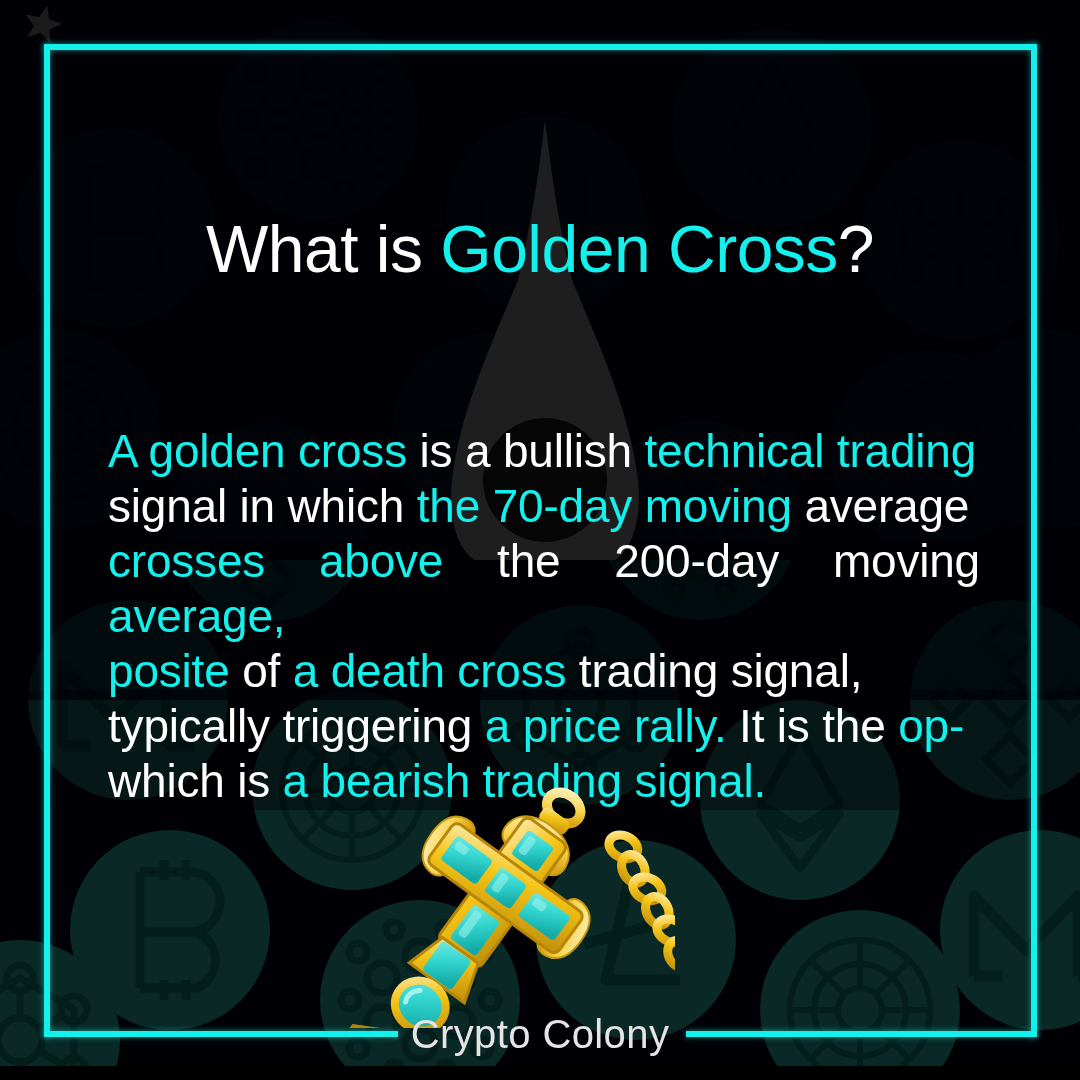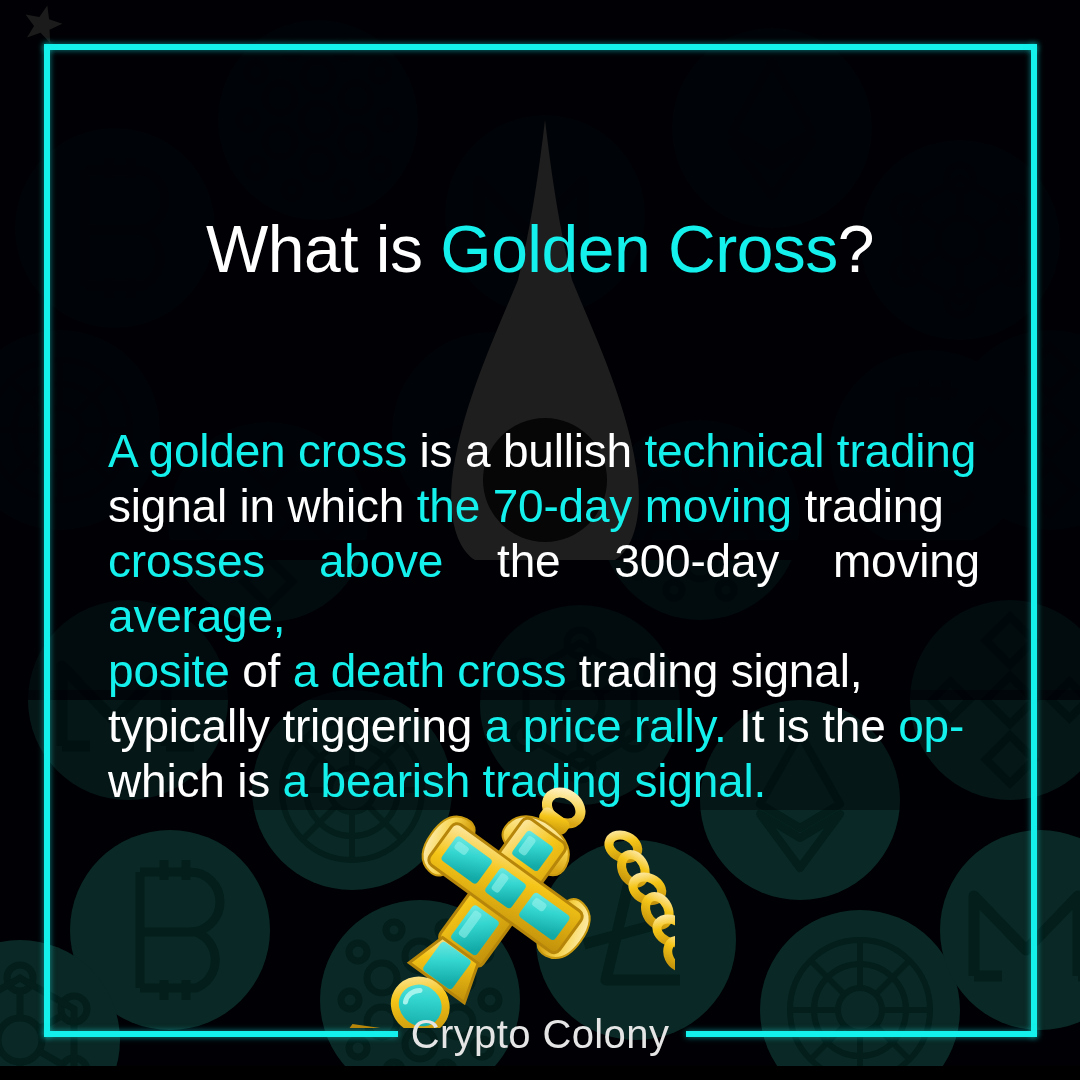--- a/index.html
+++ b/index.html
@@ -268,22 +268,22 @@
     <div class="edge bot-l"></div>
     <div class="edge bot-r"></div>
   </div>
 
   <h1 class="title">
     <span>What is </span><span class="accent">Golden Cross</span><span>?</span>
   </h1>
 
   <div class="body-copy">
     <div><span class="accent">A golden cross</span><span> is a bullish </span><span class="accent">technical trading</span></div>
-    <div><span>signal in which </span><span class="accent">the 70-day moving</span><span> trading</span></div>
-    <div><span class="accent">crosses above</span><span> the 300-day moving </span><span class="accent">average,</span></div>
+    <div><span>signal in which </span><span class="accent">the 70-day moving</span><span> average</span></div>
+    <div><span class="accent">crosses above</span><span> the 200-day moving </span><span class="accent">average,</span></div>
     <div><span class="accent">posite</span><span> of </span><span class="accent">a death cross</span><span> trading signal,</span></div>
     <div><span>typically triggering </span><span class="accent">a price rally.</span><span> It is the </span><span class="accent">op-</span></div>
     <div class="lastline"><span>which is </span><span class="accent">a bearish trading signal.</span></div>
   </div>
 
   <div class="pendant">
     <svg viewBox="0 0 345 270" xmlns="http://www.w3.org/2000/svg">
       <defs>
         <linearGradient id="gGold" x1="0" y1="0" x2="1" y2="1">
           <stop offset="0%" stop-color="#FDE9A8"></stop>

